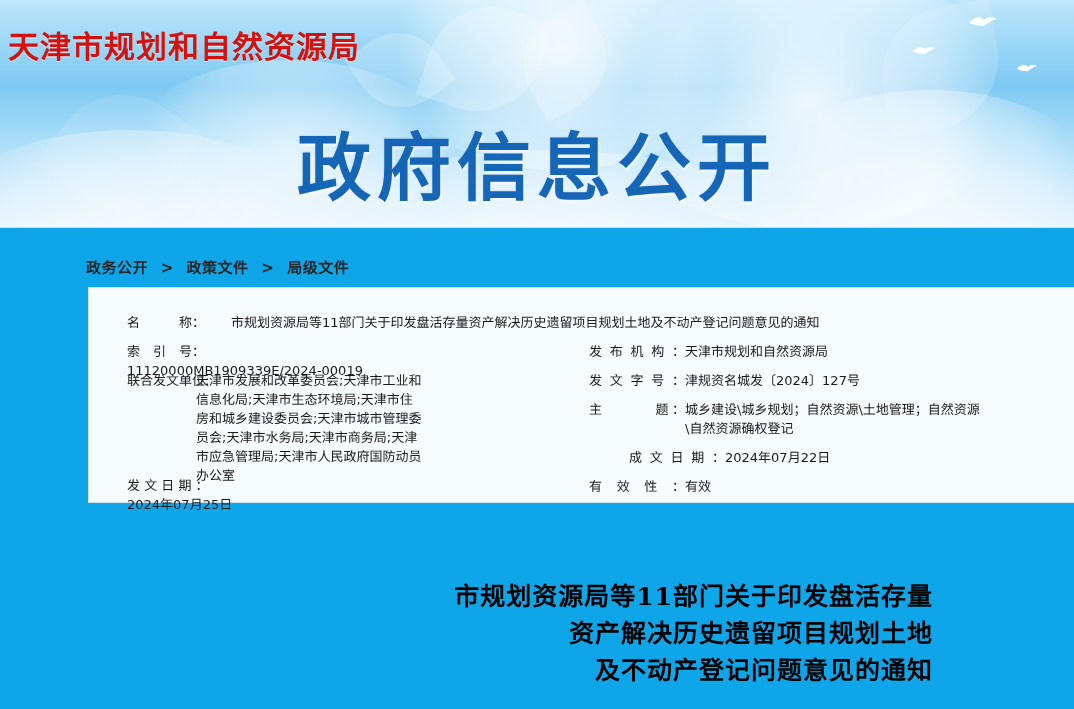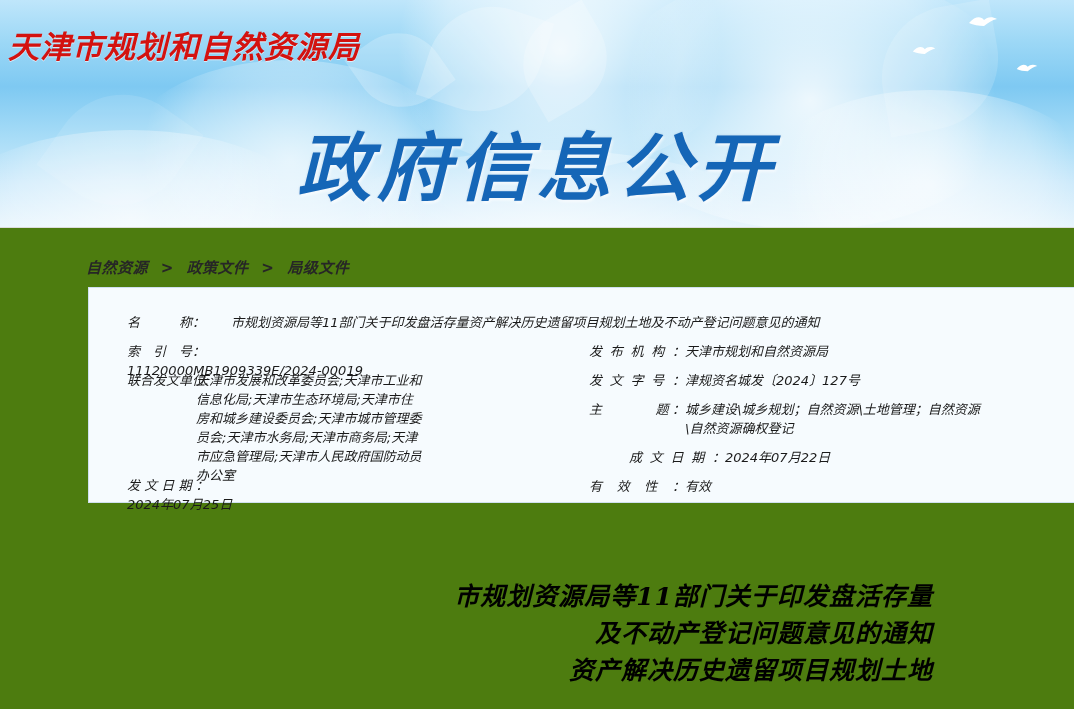--- a/index.html
+++ b/index.html
@@ -6,22 +6,21 @@
     margin: 0;
     padding: 0;
     background: #ffffff;
     font-family: "Liberation Sans", "DejaVu Sans", sans-serif;
   }
   #page {
     position: relative;
     width: 1074px;
     height: 709px;
     overflow: hidden;
-    background: #4d7c0f;
-    font-style: italic;
+    background: #0ea5e9;
   }
 
   
   .banner {
     position: relative;
     width: 1074px;
     height: 228px;
     overflow: hidden;
     background: linear-gradient(180deg, #bfe6fb 0%, #9dd8f6 18%, #7ec9f2 38%, #a7dcf7 60%, #cdeafb 80%, #e8f5fd 100%);
   }
@@ -207,21 +206,21 @@
         <path d="M1 9 C7 2, 13 2, 16 6 C19 3, 24 2, 29 5 C24 6, 20 9, 16 12 C11 12, 5 11, 1 9 Z" fill="#ffffff"></path>
       </svg>
     </div>
 
     <div class="org-name">天津市规划和自然资源局</div>
     <div class="big-title">政府信息公开</div>
     <div class="banner-bottom-rule"></div>
   </div>
 
   <div class="breadcrumb">
-    <a href="#">自然资源</a>
+    <a href="#">政务公开</a>
     <span class="sep">&gt;</span>
     <a href="#">政策文件</a>
     <span class="sep">&gt;</span>
     <a href="#">局级文件</a>
   </div>
 
   <div class="meta-box">
     <div class="meta-inner">
 
       <div class="mrow row-name">
@@ -260,17 +259,17 @@
 
       <div class="mrow row-valid">
         <span class="mlabel lbl-r">有 效 性 ：</span><span class="mvalue val-r">有效</span>
       </div>
 
     </div>
   </div>
 
   <div class="doc-title">
     <span class="line">市规划资源局等11部门关于印发盘活存量</span>
+    <span class="line">资产解决历史遗留项目规划土地</span>
     <span class="line">及不动产登记问题意见的通知</span>
-    <span class="line">资产解决历史遗留项目规划土地</span>
   </div>
 
 </div>
 
 </body></html>

